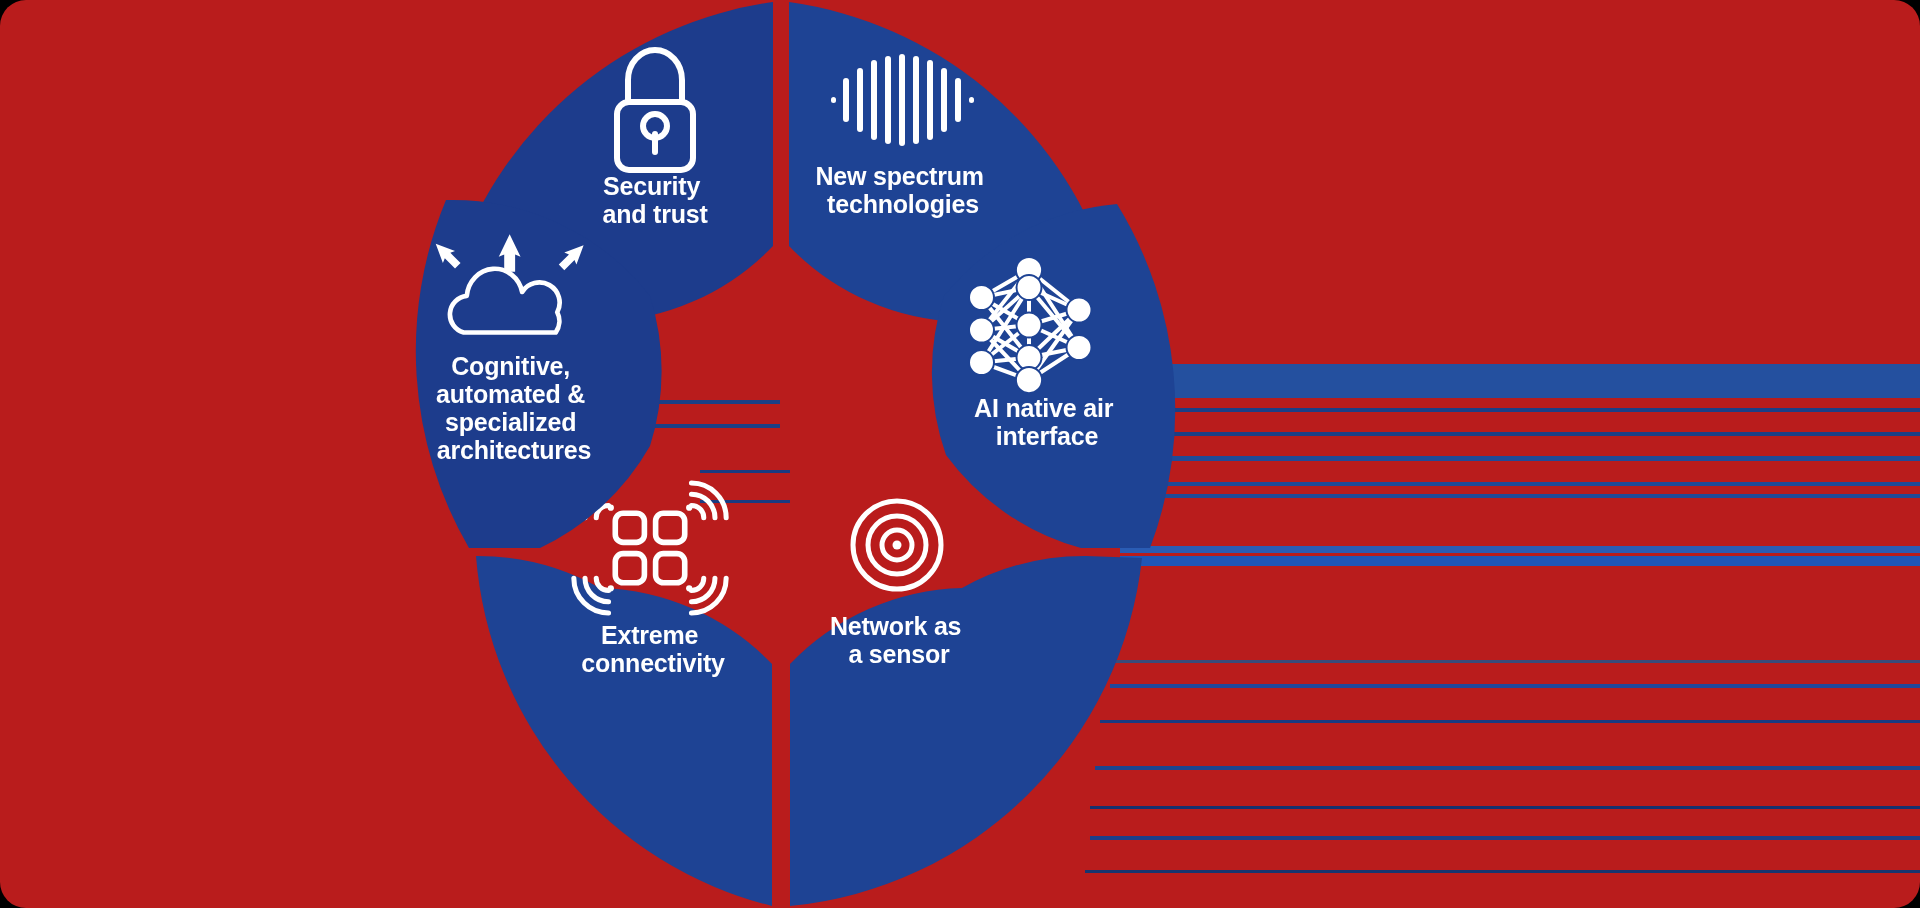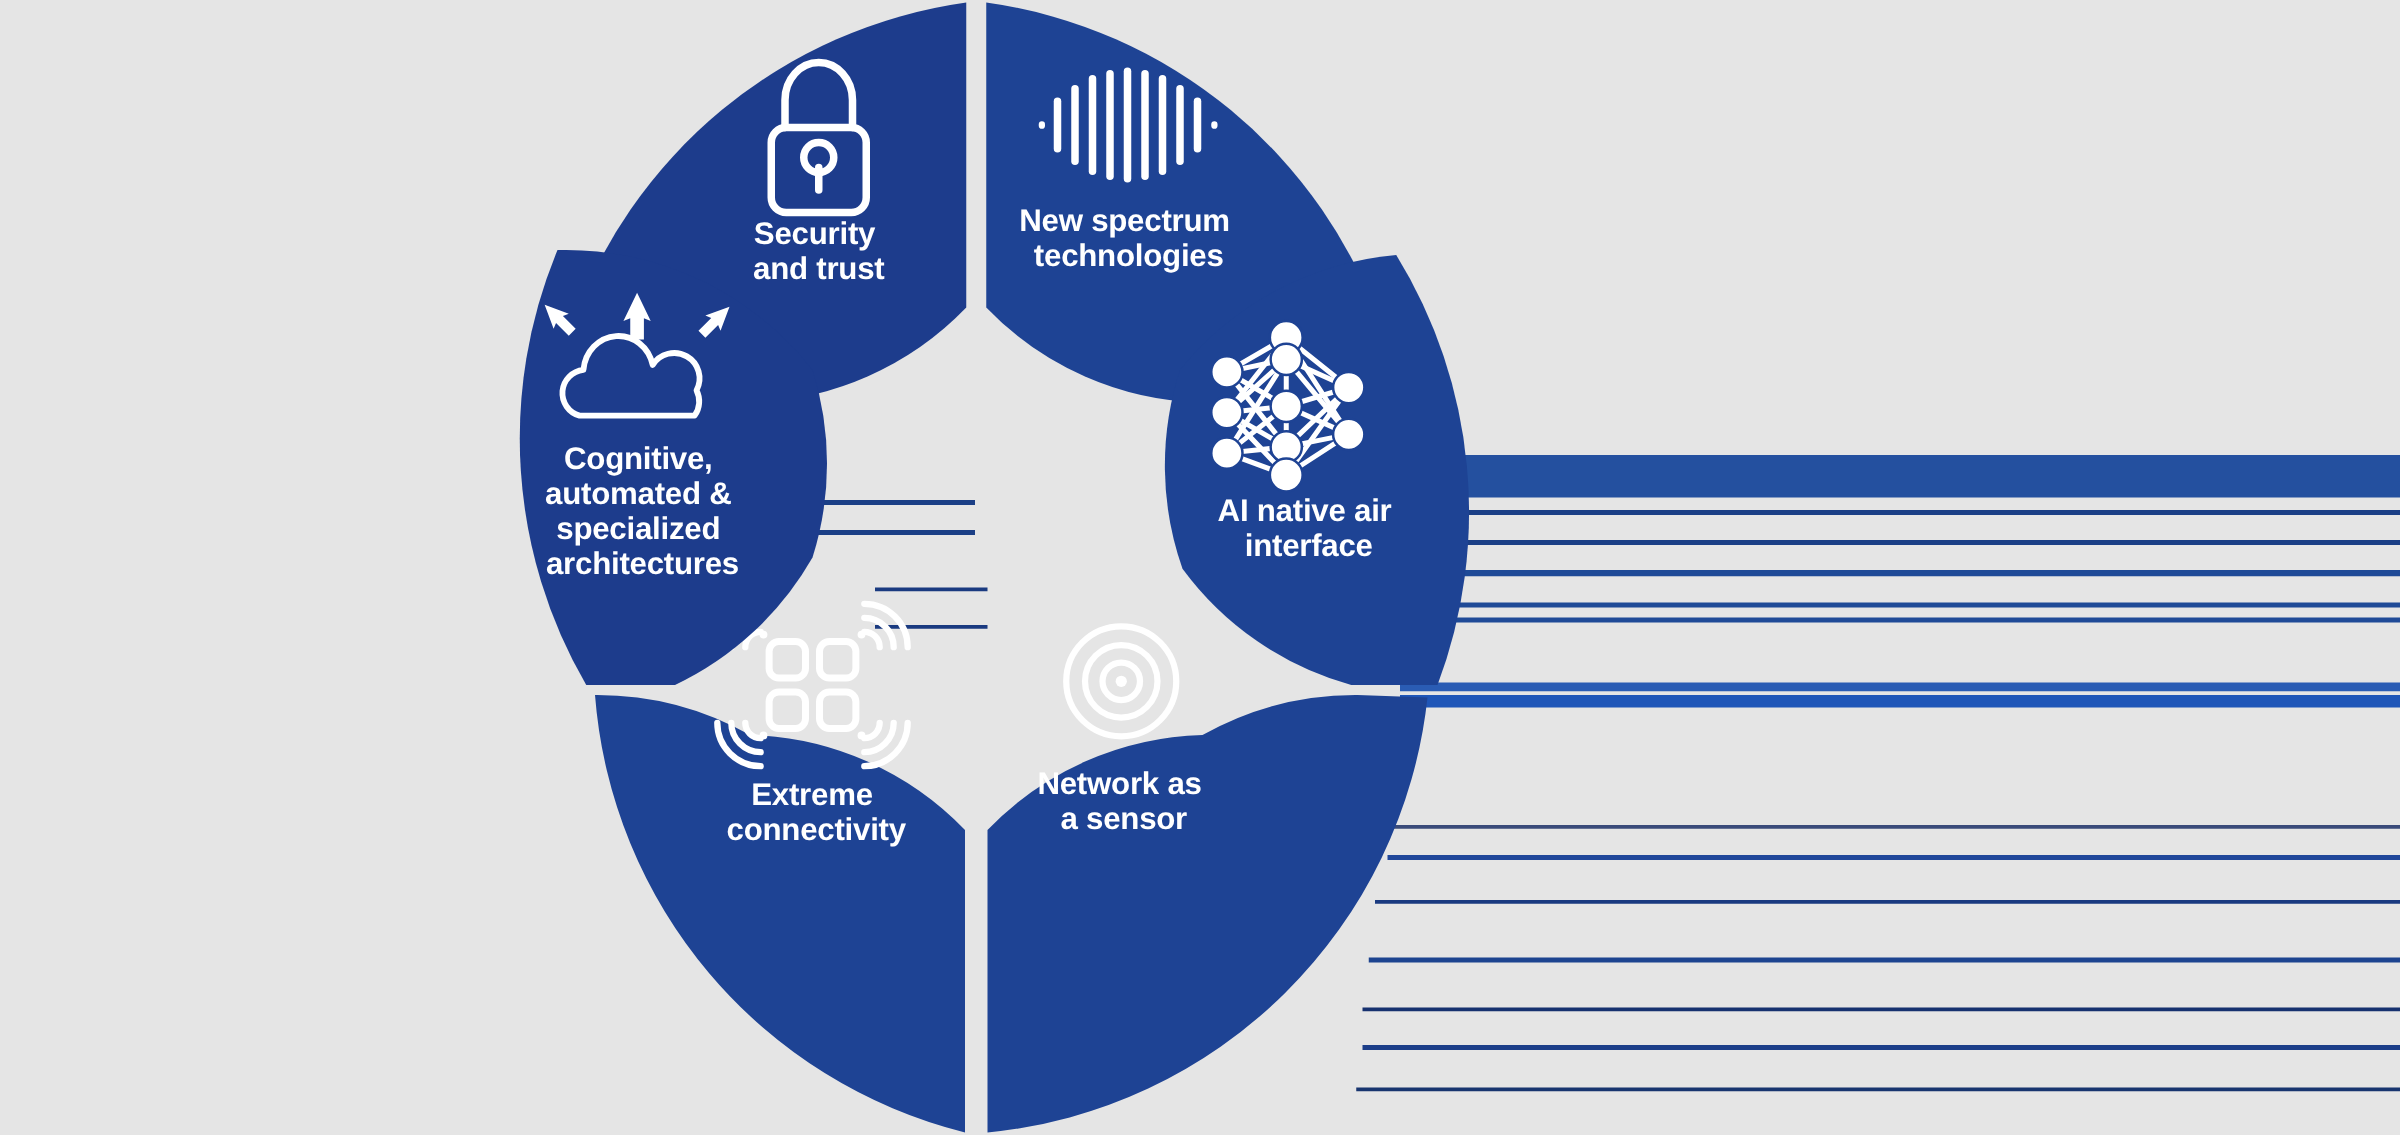--- a/index.html
+++ b/index.html
@@ -45,21 +45,21 @@
     fill: none;
     stroke: #ffffff;
     stroke-linecap: round;
     stroke-linejoin: round;
   }
   .icon-fill { fill: #ffffff; }
 </style>
 </head>
 <body style="background: rgb(0, 0, 0);">
 
-<div id="stage" style="background: #e5e5e5;">
+<div id="stage" style="background: #b91c1c; border-radius: 26px;">
 
   <svg class="diagram" viewBox="0 0 1920 908" xmlns="http://www.w3.org/2000/svg">
 
     <defs>
 
       <g id="icon-lock">
         <rect class="icon-stroke" x="-38" y="-10" width="76" height="68" rx="12" stroke-width="6"></rect>
         <path class="icon-stroke" d="M -27 -10 L -27 -32 A 27 30 0 0 1 27 -32 L 27 -10" stroke-width="6"></path>
         <circle class="icon-stroke" cx="0" cy="14" r="12" stroke-width="6"></circle>
         <path class="icon-stroke" d="M 0 22 L 0 40" stroke-width="6"></path>

